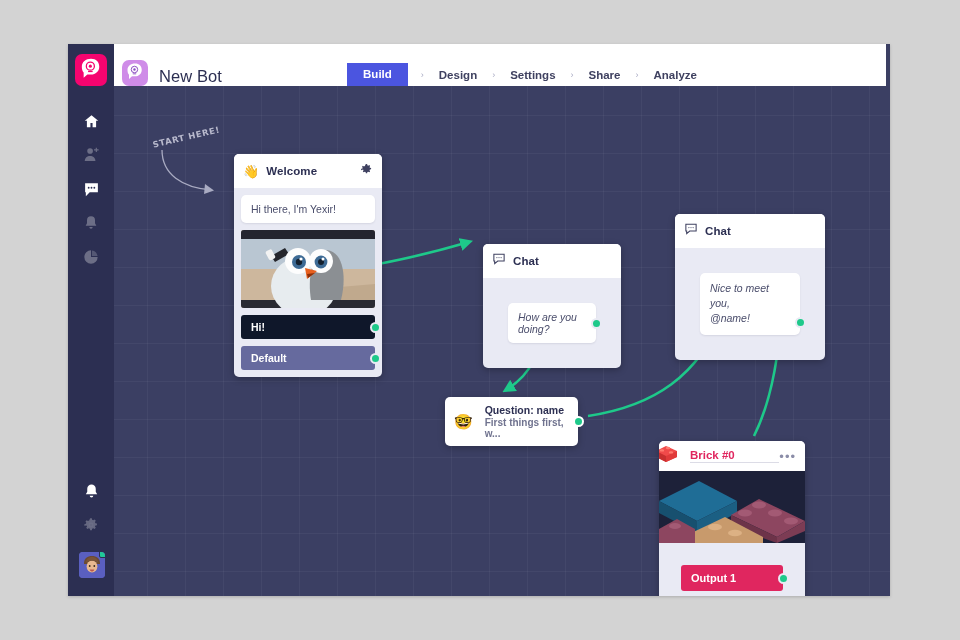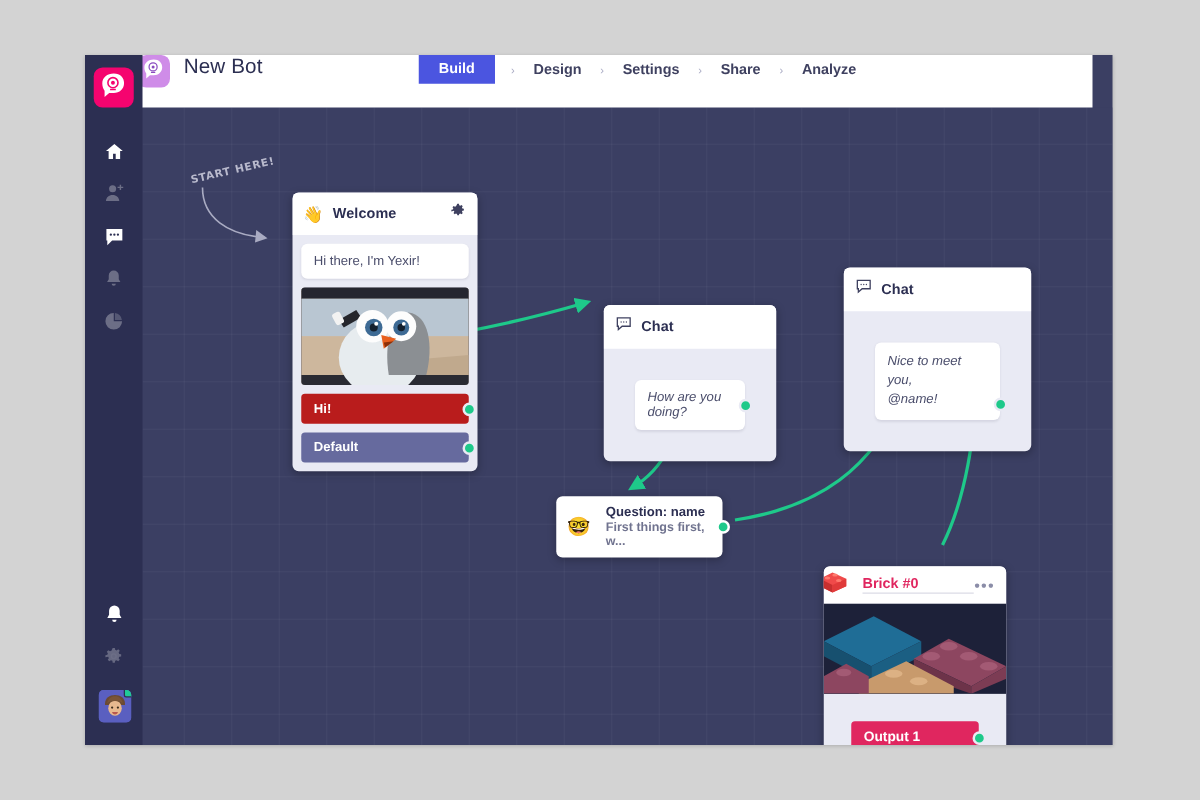--- a/index.html
+++ b/index.html
@@ -41,24 +41,24 @@
     background: #5a5fc0; overflow: hidden; cursor: pointer;
   }
   #avatar .badge {
     position: absolute; right: -2px; top: -2px;
     width: 8px; height: 8px; border-radius: 2px;
     background: #20c997; border: 1px solid #2c2f52;
   }
 
   
   #topbar {
-    position: absolute; left: 30px; top: 0;
+    position: absolute; left: 42px; top: 0;
     width: 776px; height: 42px;
     background: #ffffff;
-    display: flex; align-items: flex-start;
+    display: flex; align-items: flex-end;
     z-index: 30;
   }
   #bot-avatar {
     margin-left: 12px;
     width: 26px; height: 26px; border-radius: 7px;
     background: #cf8ce8;
     display: flex; align-items: center; justify-content: center;
     flex: 0 0 auto;
   }
   #bot-title {
@@ -136,21 +136,21 @@
   #node-welcome .body { padding: 7px; }
   #node-welcome .gif {
     margin-top: 7px; height: 78px; border-radius: 3px;
     overflow: hidden; position: relative; background: #1b1d2c;
   }
   #node-welcome .btn {
     margin-top: 7px; border-radius: 3px;
     font-size: 10.5px; font-weight: bold; color: #fff;
     padding: 6px 10px; position: relative; cursor: pointer;
   }
-  .btn-pink { background: #b91c1c; }
+  .btn-pink { background: #0f172a; }
   .btn-purple { background: #666a9e; }
 
   
   #node-chat1 { left: 369px; top: 158px; width: 138px; }
   #node-chat2 { left: 561px; top: 128px; width: 150px; }
   .chat-body { padding: 25px; font-style: italic; }
 
   
   #node-question { left: 331px; top: 311px; width: 133px; }
   #node-question .q-card {
@@ -162,21 +162,21 @@
   #node-question .q-emoji { font-size: 15px; line-height: 1; }
   #node-question .q-text { margin-left: 12px; }
   #node-question .q-title {
     font-size: 10.5px; font-weight: bold; color: #2c2f52;
   }
   #node-question .q-sub {
     font-size: 10px; color: #70738f; margin-top: 1px; font-weight: bold;
   }
 
   
-  #node-brick { left: 545px; top: 355px; width: 146px; margin-top: 12px; }
+  #node-brick { left: 545px; top: 355px; width: 146px; }
   #node-brick .b-title {
     font-size: 11.5px; font-weight: bold; color: #e0265f;
     margin-left: 8px; border-bottom: 1px solid #dcdce6;
     padding-bottom: 1px; flex: 1;
   }
   #node-brick .lego {
     height: 72px; position: relative; overflow: hidden;
     background: #1d2139;
   }
   #node-brick .b-btn-wrap { padding: 22px; }

